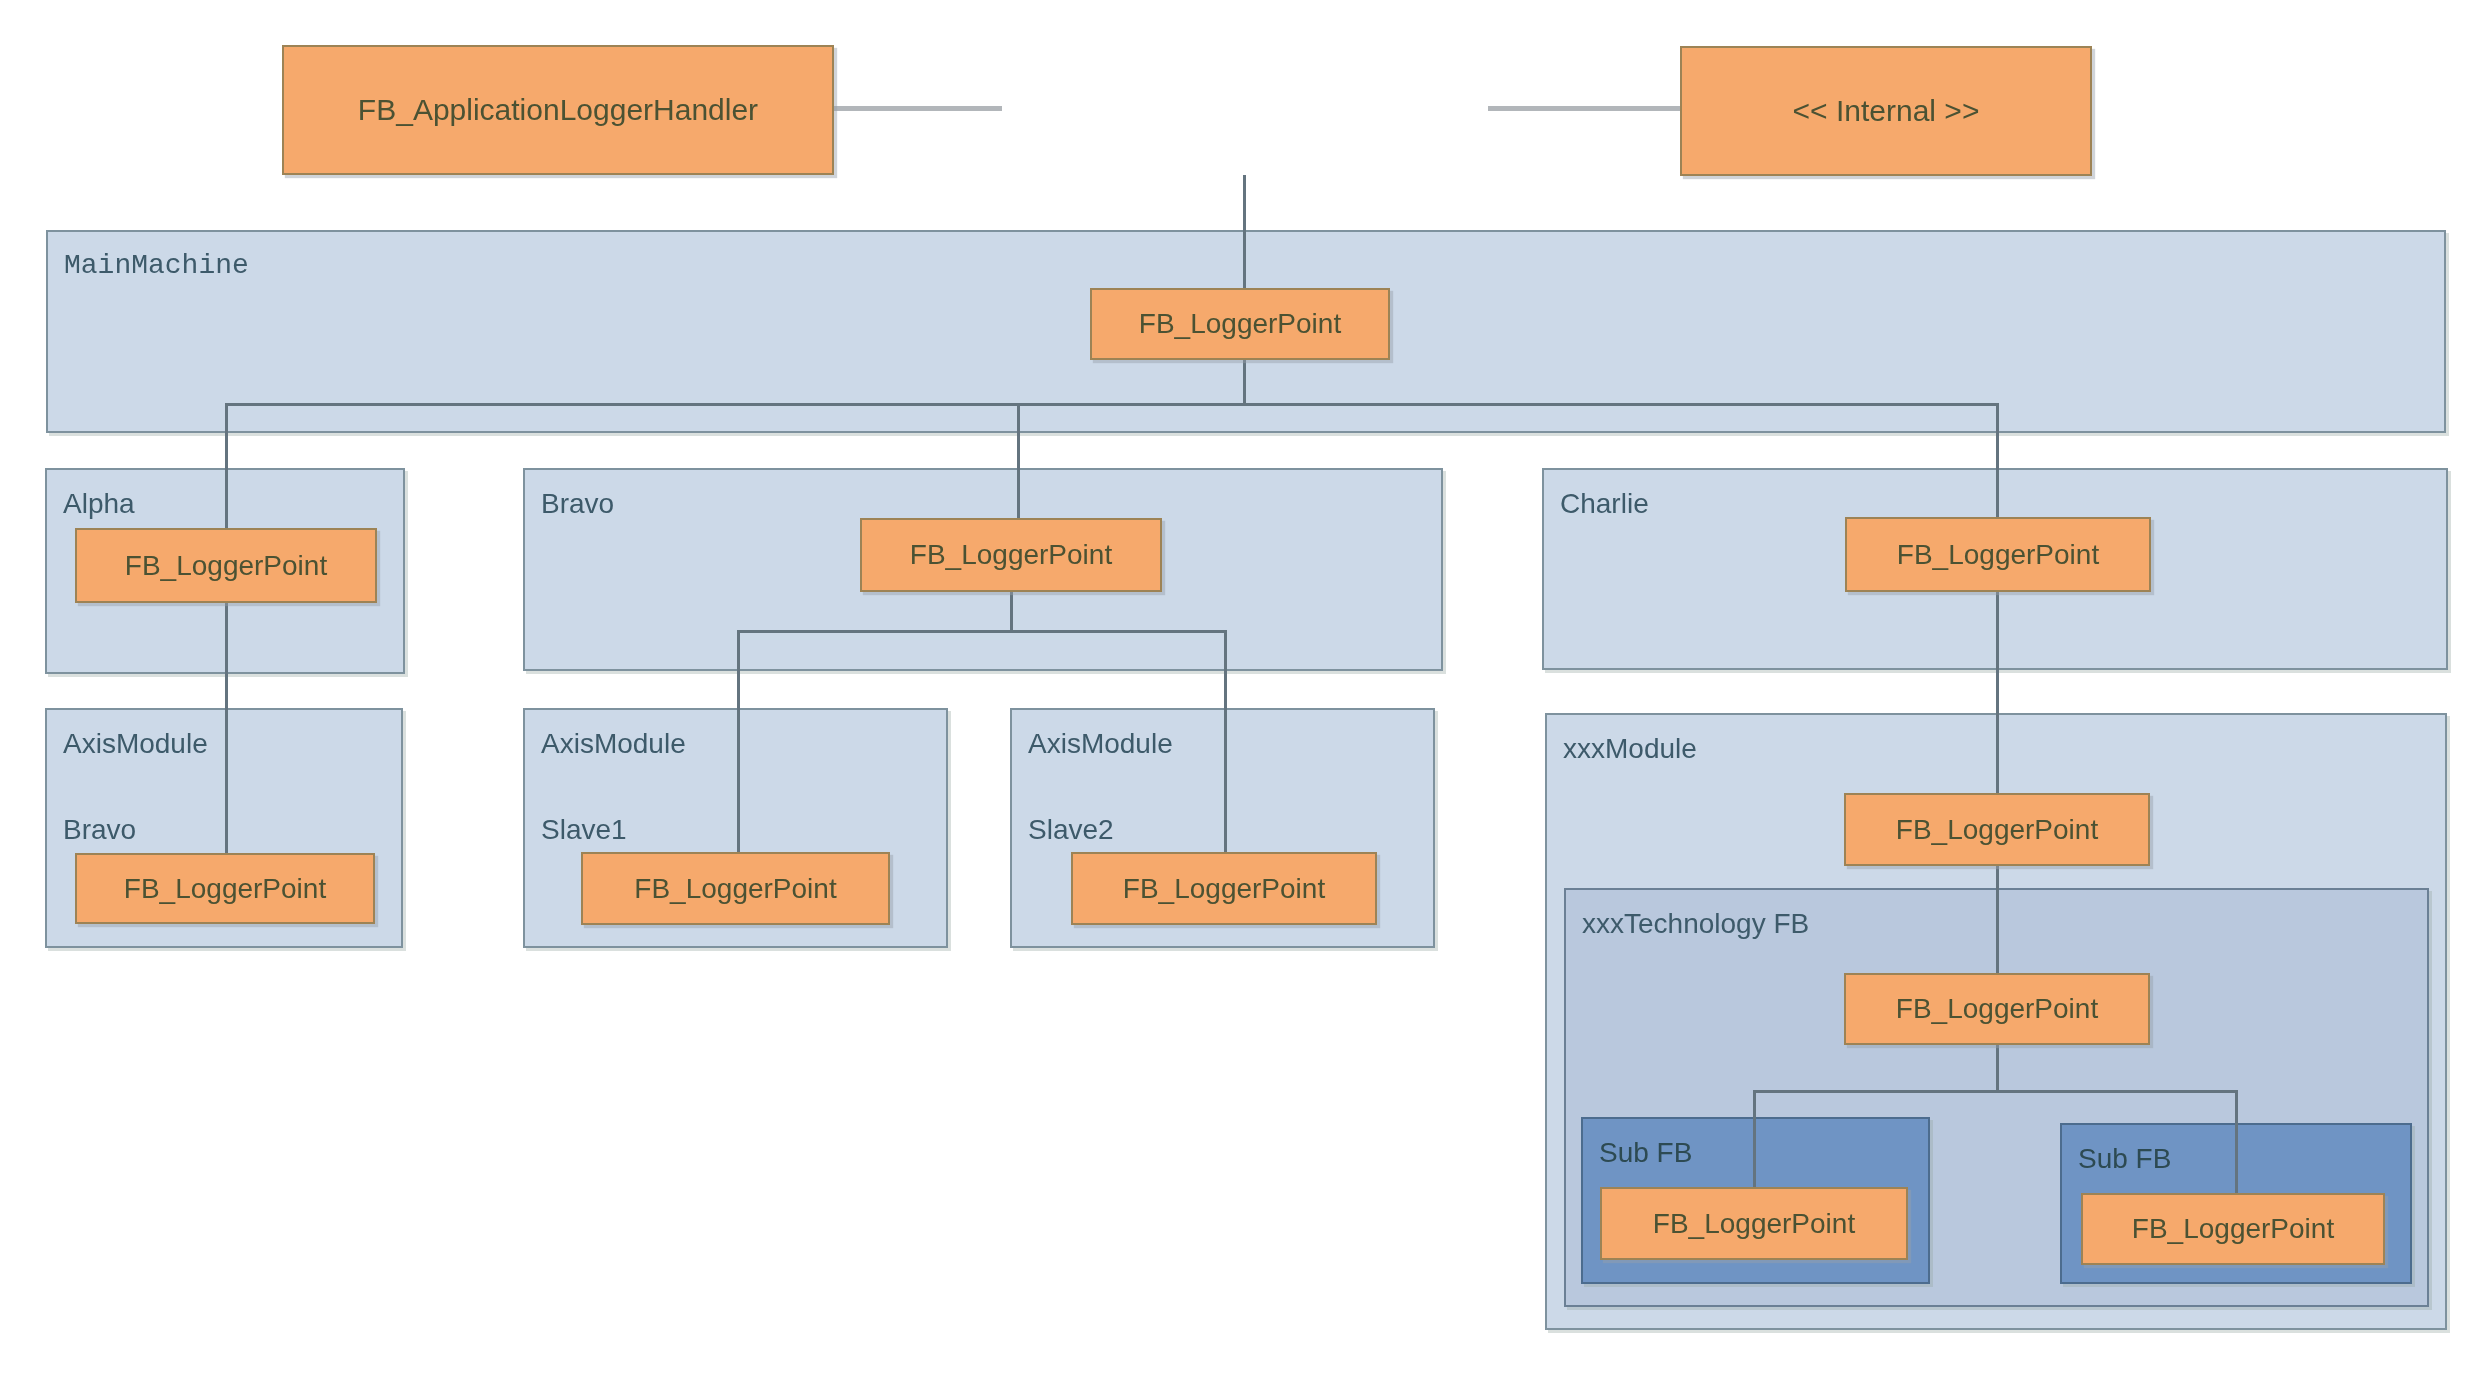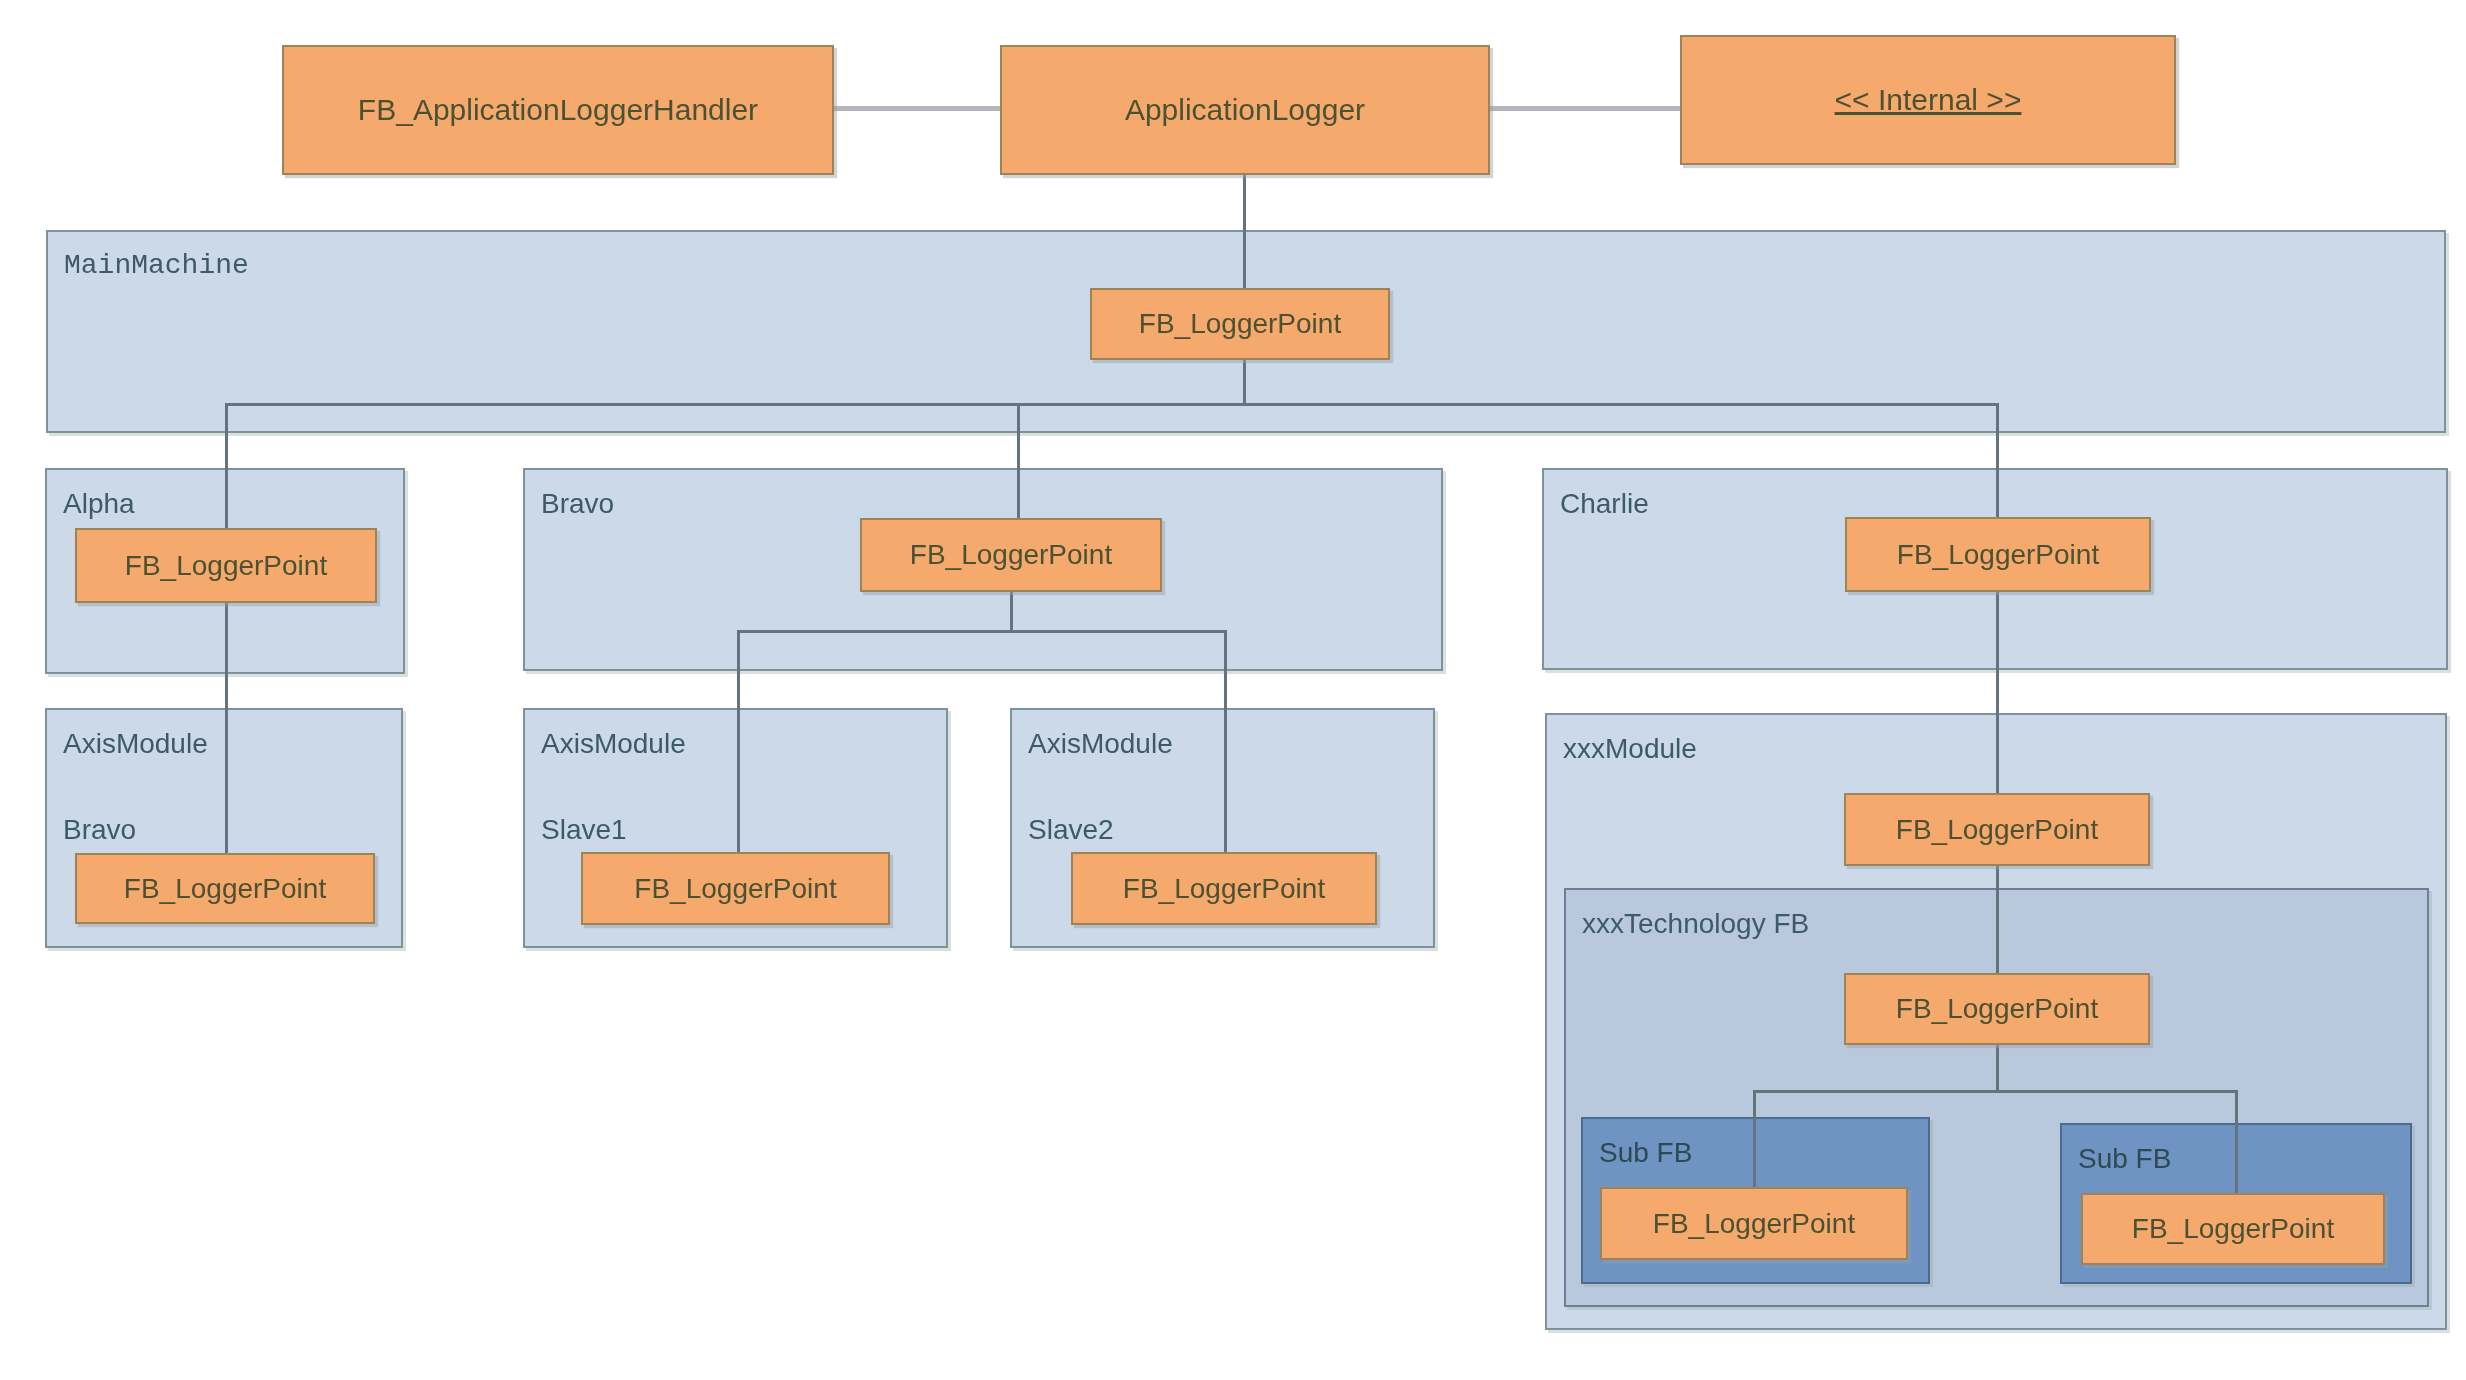--- a/index.html
+++ b/index.html
@@ -136,24 +136,21 @@
   <div class="ln" style="left:1996px; top:864px; width:3px; height:111px;"></div>
   <div class="ln" style="left:1996px; top:1043px; width:3px; height:49px;"></div>
 
   <div class="ln" style="left:1753px; top:1090px; width:485px; height:3px;"></div>
   <div class="ln" style="left:1753px; top:1090px; width:3px; height:99px;"></div>
   <div class="ln" style="left:2235px; top:1090px; width:3px; height:105px;"></div>
 
   <div class="obox top" style="left:282px; top:45px; width:552px; height:130px;">
     <span>FB_ApplicationLoggerHandler</span>
   </div>
-  <div class="obox top" style="left:1000px; top:45px; width:490px; height:130px;">
-    <span>ApplicationLogger</span>
-  </div>
-  <div class="obox top" style="left:1680px; top:35px; width:496px; height:130px;text-decoration:underline;">
+  <div class="obox top" style="left:1680px; top:46px; width:412px; height:130px;">
     <span>&lt;&lt; Internal &gt;&gt;</span>
   </div>
 
   <div class="obox" style="left:1090px; top:288px; width:300px; height:72px;">
     <span>FB_LoggerPoint</span>
   </div>
 
   <div class="obox" style="left:75px; top:528px; width:302px; height:75px;">
     <span>FB_LoggerPoint</span>
   </div>

